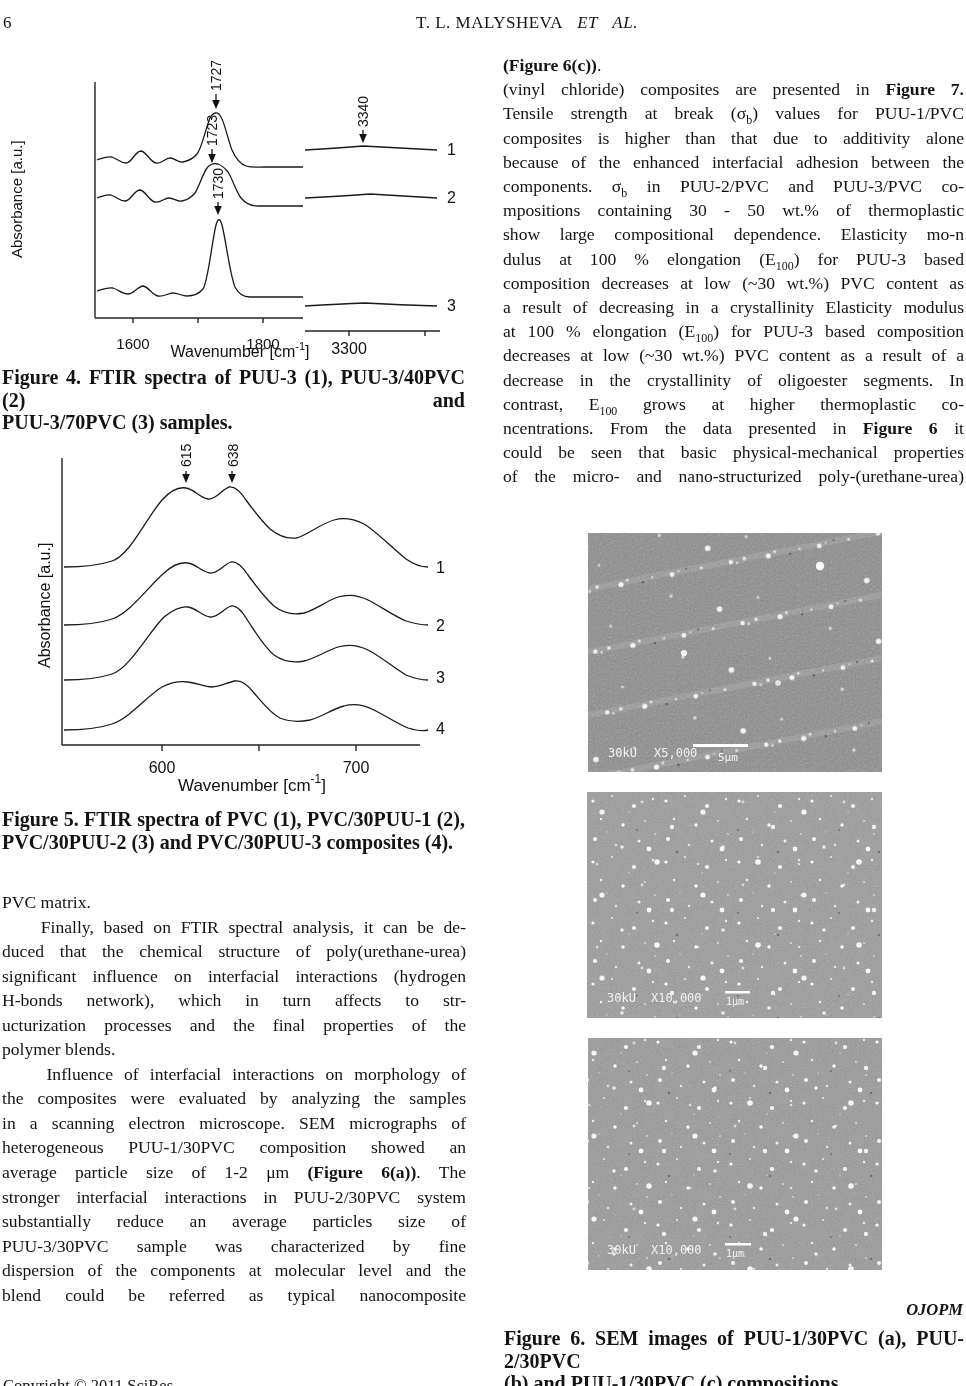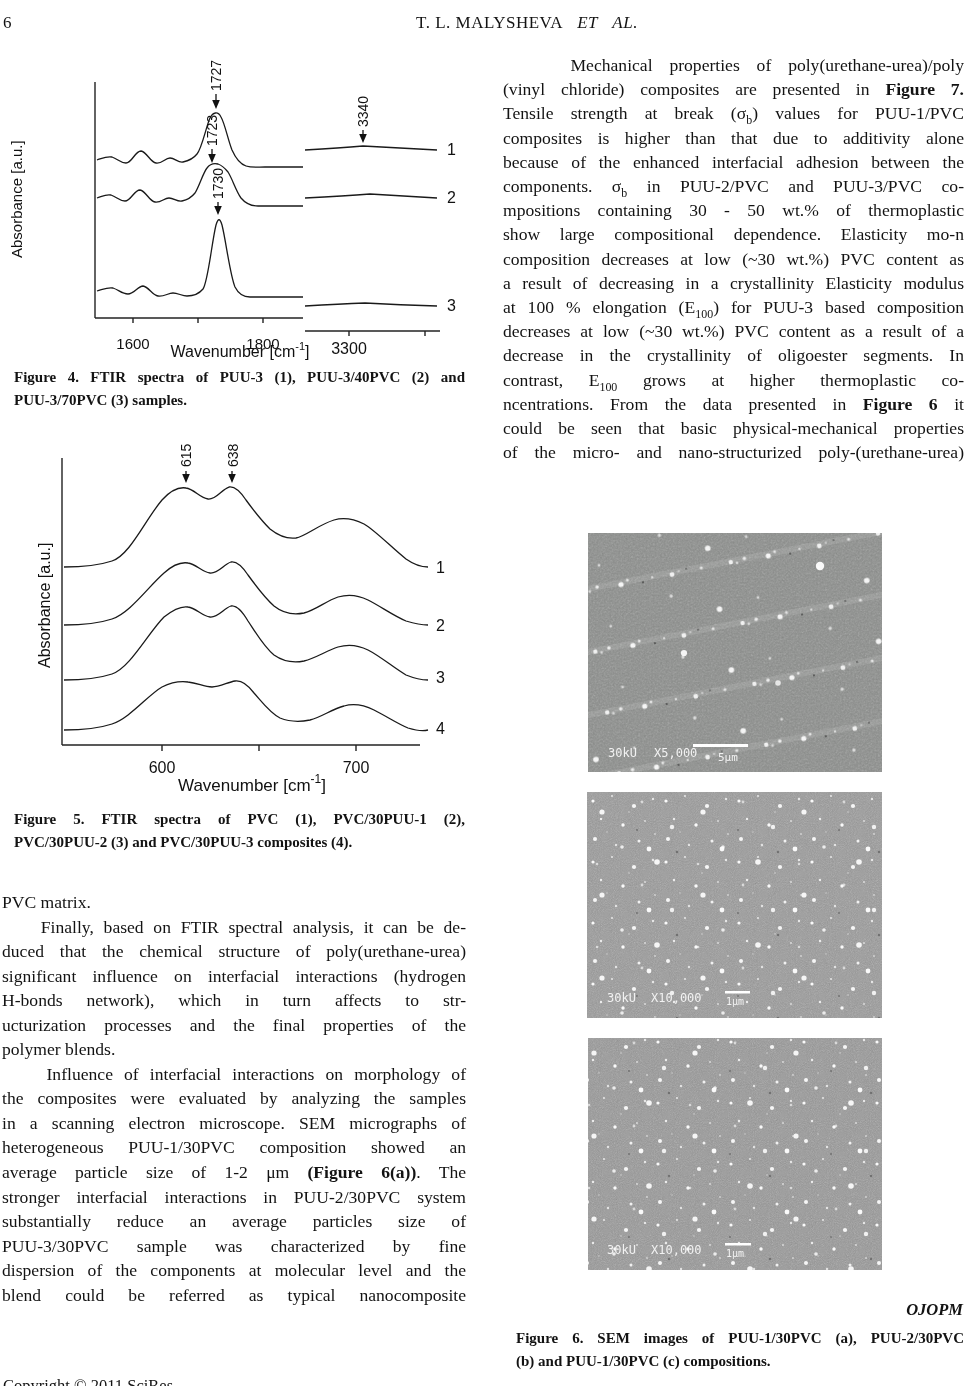--- a/index.html
+++ b/index.html
@@ -4,21 +4,21 @@
 <style>
   html,body{margin:0;padding:0;background:#ffffff;}
   .page{position:relative;width:966px;height:1386px;background:#fff;overflow:hidden;
         font-family:"Liberation Serif",serif;color:#131313;}
   .pgnum{position:absolute;top:13px;left:3px;font-size:17px;}
   .hdr{position:absolute;top:13px;left:0;width:100%;text-align:center;font-size:17px;letter-spacing:.5px;padding-left:44px;}
   .tcol{position:absolute;}
   .tline{font-size:17.6px;line-height:24.55px;text-align:justify;text-align-last:justify;}
   .tline.end{text-align-last:left;}
   .right-text .tline{line-height:24.2px;}
-  .cap .tline{font-size:15px;line-height:22.5px;font-weight:bold;margin-left:12px;}
+  .cap .tline{font-size:20px;line-height:22.5px;font-weight:bold;}
   sub{font-size:68%;line-height:0;}
   .fig{position:absolute;}
   .sem{position:absolute;display:block;}
   .ftr-l{position:absolute;top:1376px;left:3px;font-size:16.5px;}
   .ftr-r{position:absolute;top:1300px;right:3px;font-size:16.5px;font-weight:bold;font-style:italic;}
   svg text{font-family:"Liberation Sans",sans-serif;fill:#111;}
   .semlbl{font-family:"DejaVu Sans Mono",monospace;fill:#f2f2f2;}
 </style>
 </head>
 <body>
@@ -185,28 +185,29 @@
       <div class="tline">heterogeneous PUU-1/30PVC composition showed an</div>
       <div class="tline">average particle size of 1-2 μm <b>(Figure 6(a))</b>. The</div>
       <div class="tline">stronger interfacial interactions in PUU-2/30PVC system</div>
       <div class="tline">substantially reduce an average particles size of</div>
       <div class="tline">PUU-3/30PVC sample was characterized by fine</div>
       <div class="tline">dispersion of the components at molecular level and the</div>
       <div class="tline">blend could be referred as typical nanocomposite</div>
     </div>
 
   <div class="tcol right-text" style="left:503px;top:53px;width:461px">
-      <div class="tline">&nbsp;&nbsp;&nbsp;&nbsp;Mechanical properties of poly(urethane-urea)/poly</div>
+      <div class="tline end"><b>(Figure 6(c))</b>.</div>
       <div class="tline">(vinyl chloride) composites are presented in <b>Figure 7.</b></div>
       <div class="tline">Tensile strength at break (σ<sub>b</sub>) values for PUU-1/PVC</div>
       <div class="tline">composites is higher than that due to additivity alone</div>
       <div class="tline">because of the enhanced interfacial adhesion between the</div>
       <div class="tline">components. σ<sub>b</sub> in PUU-2/PVC and PUU-3/PVC co-</div>
       <div class="tline">mpositions containing 30 - 50 wt.% of thermoplastic</div>
       <div class="tline">show large compositional dependence. Elasticity mo-n</div>
+      <div class="tline">dulus at 100 % elongation (E<sub>100</sub>) for PUU-3 based</div>
       <div class="tline">composition decreases at low (~30 wt.%) PVC content as</div>
       <div class="tline">a result of decreasing in a crystallinity Elasticity modulus</div>
       <div class="tline">at 100 % elongation (E<sub>100</sub>) for PUU-3 based composition</div>
       <div class="tline">decreases at low (~30 wt.%) PVC content as a result of a</div>
       <div class="tline">decrease in the crystallinity of oligoester segments. In</div>
       <div class="tline">contrast, E<sub>100</sub> grows at higher thermoplastic co-</div>
       <div class="tline">ncentrations. From the data presented in <b>Figure 6</b> it</div>
       <div class="tline">could be seen that basic physical-mechanical properties</div>
       <div class="tline">of the micro- and nano-structurized poly-(urethane-urea)</div>
     </div>

